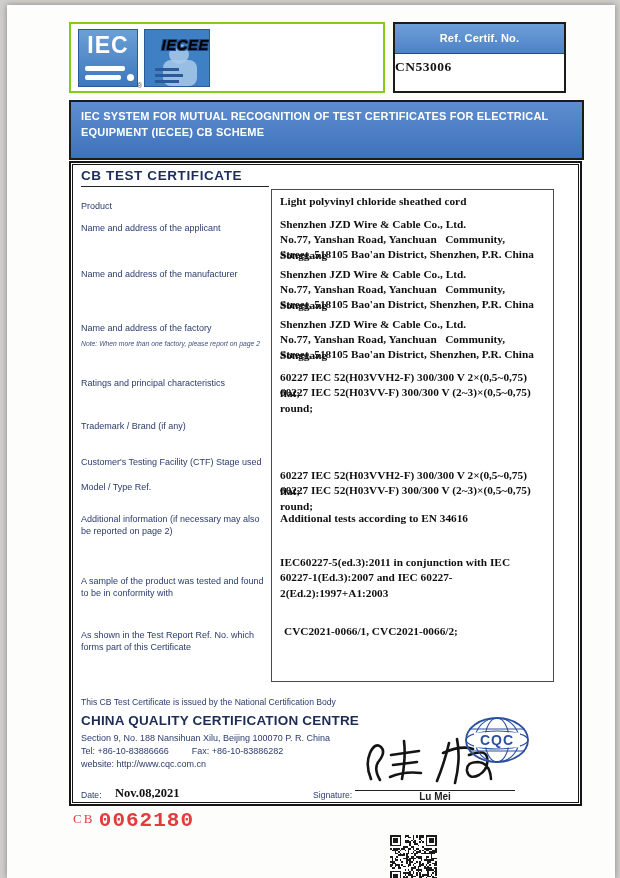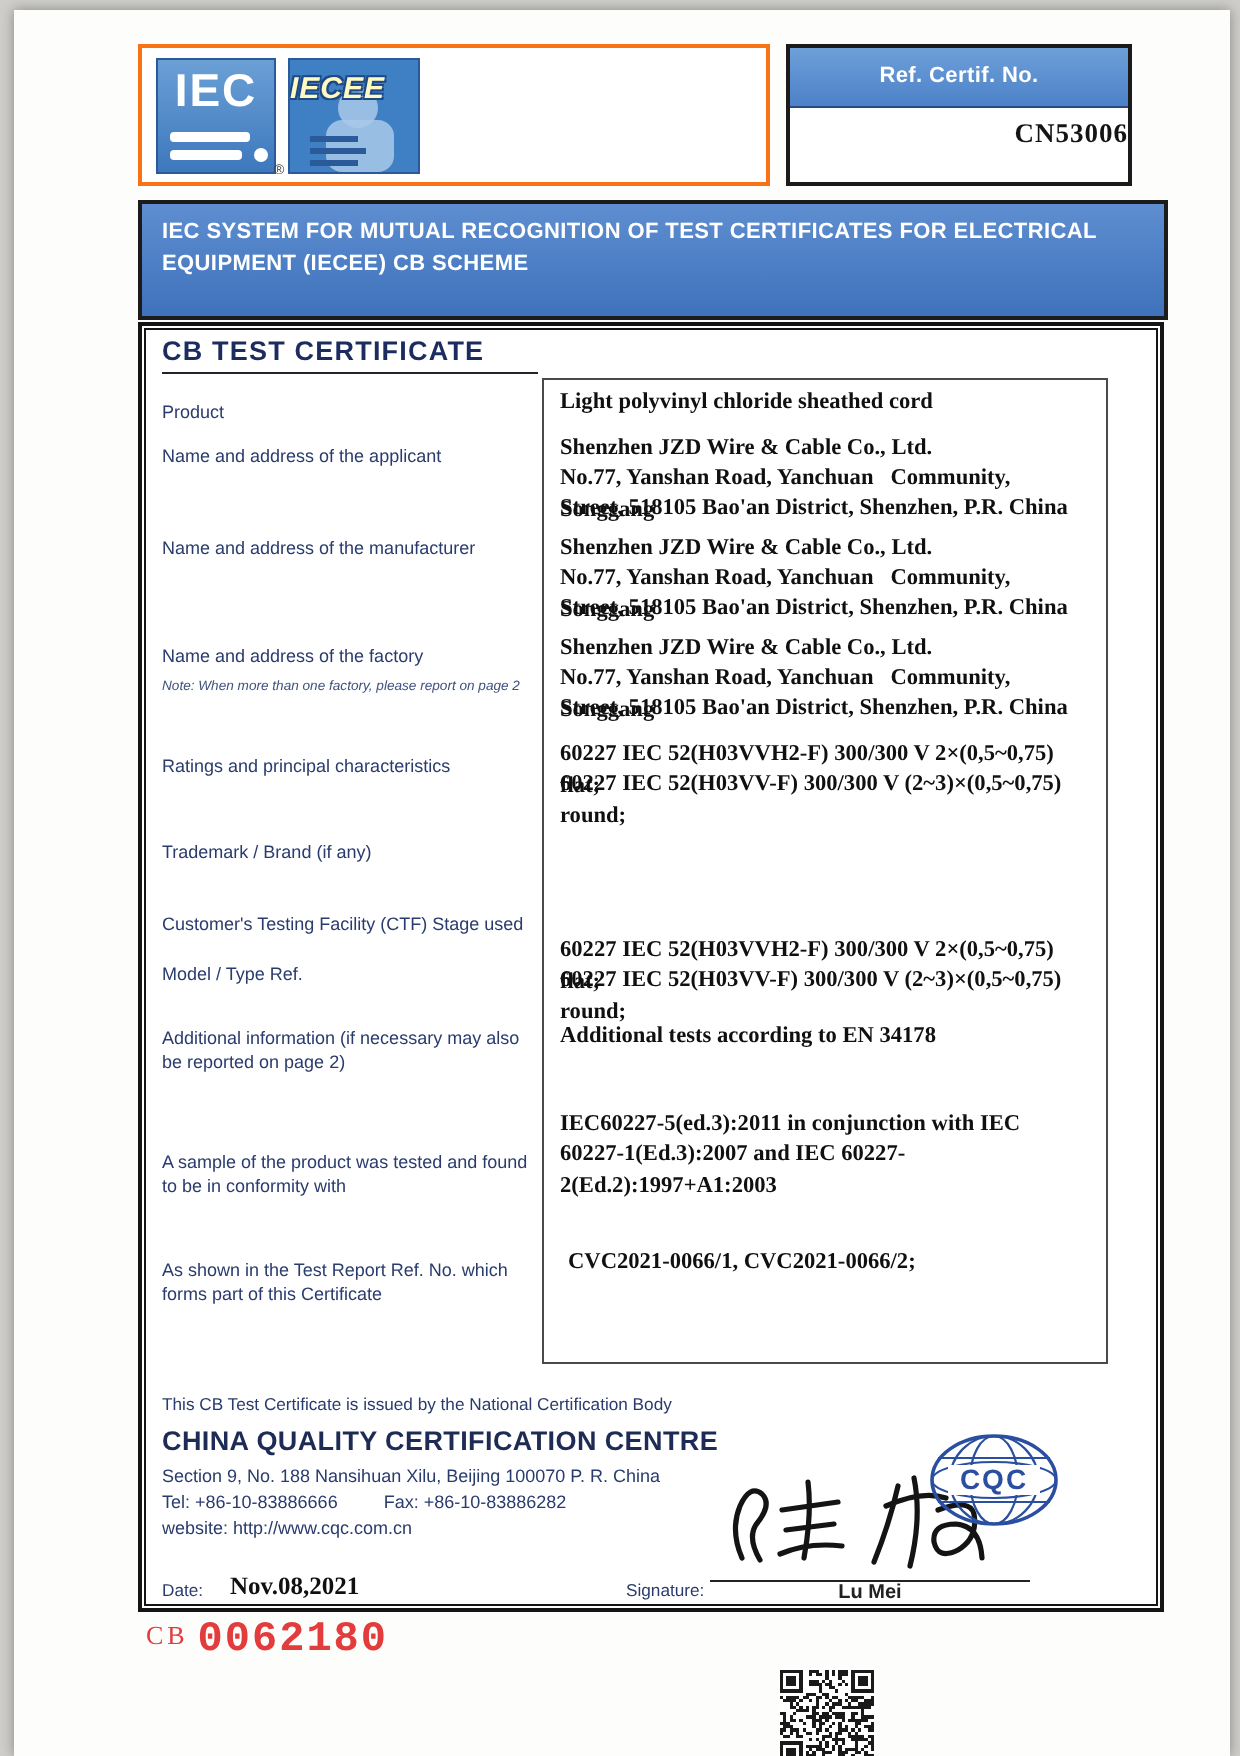--- a/index.html
+++ b/index.html
@@ -3,47 +3,47 @@
 <meta charset="utf-8">
 <style>
   html,body{margin:0;padding:0;}
   body{width:620px;height:878px;background:#cfcecb;position:relative;overflow:hidden;
        font-family:"Liberation Sans",sans-serif;}
   #paper{position:absolute;left:7px;top:5px;width:608px;height:873px;background:#fdfdfb;
          box-shadow:0 0 6px rgba(0,0,0,.35);}
   .abs{position:absolute;}
 
   
-  #logo-box{left:62px;top:17px;width:312px;height:67px;border:2px solid #f97316;background:#fff;}
+  #logo-box{left:62px;top:17px;width:312px;height:67px;border:2px solid #84cc16;background:#fff;}
   #iec-tile{left:7px;top:5px;width:58px;height:56px;background:linear-gradient(#6ba0d6,#3d78bd);
             border:1px solid #2a5a9a;}
   #iec-text{left:0;top:2px;width:100%;text-align:center;color:#fff;font-weight:bold;
             font-size:23px;letter-spacing:1px;}
   .iec-bar{background:#fff;height:5px;border-radius:2px;}
   #iec-bar1{left:6px;top:36px;width:40px;}
   #iec-bar2{left:6px;top:45px;width:36px;}
   #iec-dot{left:48px;top:44px;width:7px;height:7px;background:#fff;border-radius:50%;}
   #reg-mark{left:66px;top:58px;font-size:7px;color:#444;}
   #iecee-tile{left:73px;top:5px;width:64px;height:56px;background:#3f7fc4;border:1px solid #2a5a9a;overflow:hidden;}
   #iecee-sil1{left:24px;top:14px;width:20px;height:20px;border-radius:50%;background:#a9c9e9;opacity:.85;}
   #iecee-sil2{left:18px;top:30px;width:34px;height:26px;border-radius:8px;background:#a9c9e9;opacity:.85;}
-  #iecee-text{left:0;top:6px;width:100%;text-align:left;color:#fef9c3;font-weight:bold;
+  #iecee-text{left:0;top:6px;width:100%;text-align:right;color:#000000;font-weight:bold;
               font-style:italic;font-size:15px;letter-spacing:.5px;
               text-shadow:1px 1px 0 #1d4a86,-1px -1px 0 #1d4a86,1px -1px 0 #1d4a86,-1px 1px 0 #1d4a86;}
   .iecee-line{background:#2a5a9a;height:3px;}
   #iecee-l1{left:10px;top:38px;width:24px;}
   #iecee-l2{left:10px;top:44px;width:28px;}
   #iecee-l3{left:10px;top:50px;width:24px;}
 
   
   #ref-box{left:386px;top:17px;width:169px;height:67px;border:2px solid #1b1b1b;background:#fff;}
   #ref-head{left:0;top:0;width:100%;height:29px;background:linear-gradient(#6d9fd8,#4c82c8);
             border-bottom:1px solid #2a4a80;color:#fff;font-weight:bold;font-size:11px;
             text-align:center;line-height:29px;letter-spacing:.2px;}
-  #ref-val{left:0;top:35px;width:100%;text-align:right;font-family:"Liberation Serif",serif;
+  #ref-val{left:0;top:35px;width:100%;text-align:left;font-family:"Liberation Serif",serif;
            font-size:13.5px;font-weight:bold;color:#141414;letter-spacing:.5px;}
 
   
   #banner{left:62px;top:95px;width:491px;height:49px;background:linear-gradient(#5e8ed0,#3f72bc);
           border:2px solid #1b1b1b;color:#fff;font-weight:bold;font-size:11px;line-height:1.45;
           padding:7px 10px 0 10px;letter-spacing:.2px;}
 
   
   #main-box{left:62px;top:156px;width:487px;height:641px;border:2px solid #151515;background:#fff;padding-left:22px;}
   #main-inner{position:absolute;inset:1px;border:1px solid #151515;pointer-events:none;}
@@ -141,21 +141,21 @@
       <div class="val" style="top:127px">Shenzhen JZD Wire &amp; Cable Co., Ltd.</div>
       <div class="val" style="top:142px">No.77, Yanshan Road, Yanchuan   Community, Songgang</div>
       <div class="val" style="top:157px">Street, 518105 Bao'an District, Shenzhen, P.R. China</div>
 
       <div class="val" style="top:180px">60227 IEC 52(H03VVH2-F) 300/300 V 2×(0,5~0,75) flat;</div>
       <div class="val" style="top:195px">60227 IEC 52(H03VV-F) 300/300 V (2~3)×(0,5~0,75) round;</div>
 
       <div class="val" style="top:278px">60227 IEC 52(H03VVH2-F) 300/300 V 2×(0,5~0,75) flat;</div>
       <div class="val" style="top:293px">60227 IEC 52(H03VV-F) 300/300 V (2~3)×(0,5~0,75) round;</div>
 
-      <div class="val" style="top:321px">Additional tests according to EN 34178</div>
+      <div class="val" style="top:321px">Additional tests according to EN 34616</div>
 
       <div class="val" style="top:365px">IEC60227-5(ed.3):2011 in conjunction with IEC</div>
       <div class="val" style="top:380px">60227-1(Ed.3):2007 and IEC 60227-2(Ed.2):1997+A1:2003</div>
 
       <div class="val" style="top:434px;left:12px">CVC2021-0066/1, CVC2021-0066/2;</div>
     </div>
 
     <div class="abs" id="issued">This CB Test Certificate is issued by the National Certification Body</div>
     <div class="abs" id="ncb-name">CHINA QUALITY CERTIFICATION CENTRE</div>
     <div class="abs" id="ncb-addr">Section 9, No. 188 Nansihuan Xilu, Beijing 100070 P. R. China</div>

